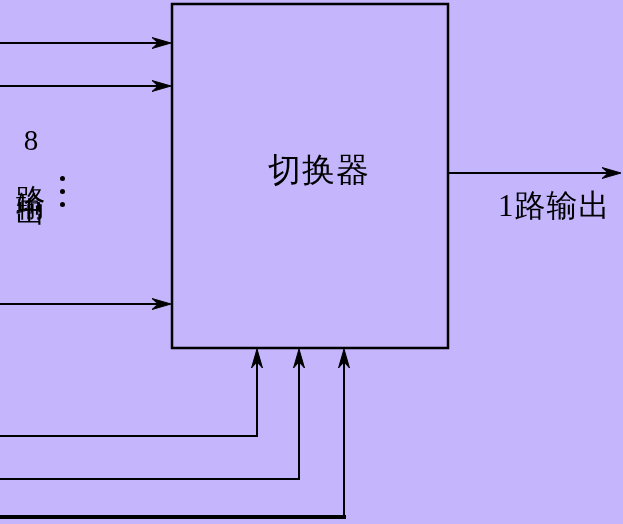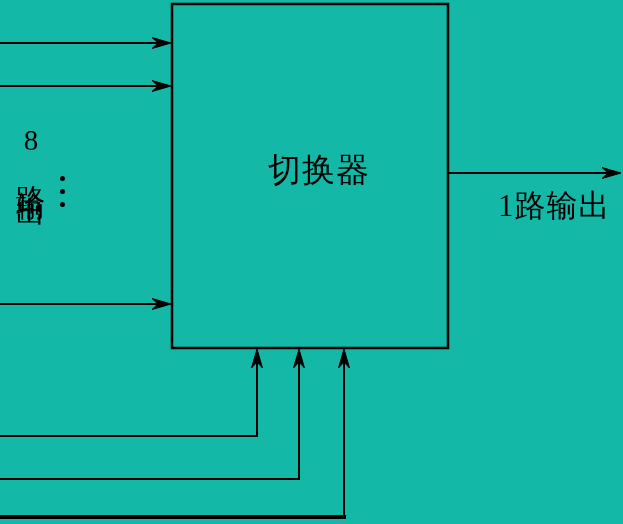--- a/index.html
+++ b/index.html
@@ -1,21 +1,21 @@
 <!DOCTYPE html>
 <html><head>
 <meta charset="utf-8">
 <style>
   * { margin: 0; padding: 0; box-sizing: border-box; }
   html, body { background: #ffffff; }
   .canvas {
     position: relative;
     width: 623px;
     height: 524px;
-    background: #14b8a6;
+    background: #c4b5fd;
     overflow: hidden;
     font-family: "Liberation Serif", "DejaVu Serif", serif;
     color: #000000;
   }
   .canvas svg { position: absolute; left: 0; top: 0; display: block; }
   .wire { stroke: #000000; stroke-width: 2; fill: none; }
   .wire-thick { stroke: #000000; stroke-width: 4; fill: none; }
   .arrowhead { fill: #000000; stroke: #000000; stroke-width: 1; stroke-linejoin: miter; }
   .block-outline { fill: none; stroke: #000000; stroke-width: 2.5; }
   .label { position: absolute; line-height: 1.1; white-space: nowrap; color: #000; }

